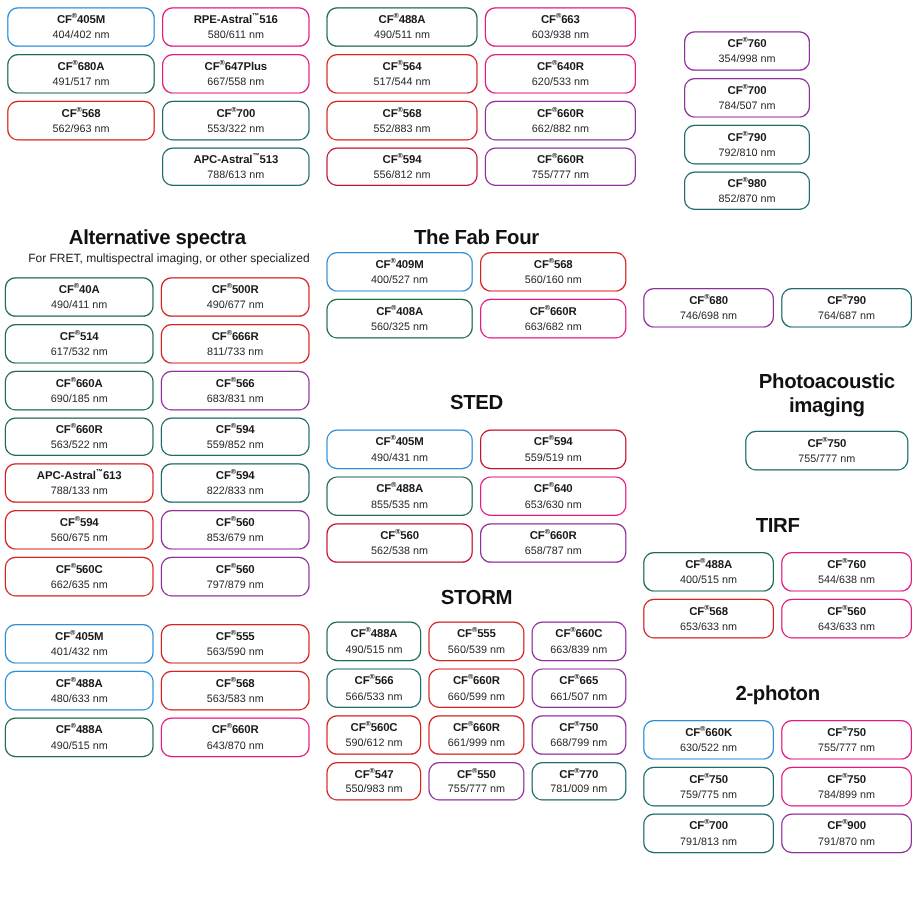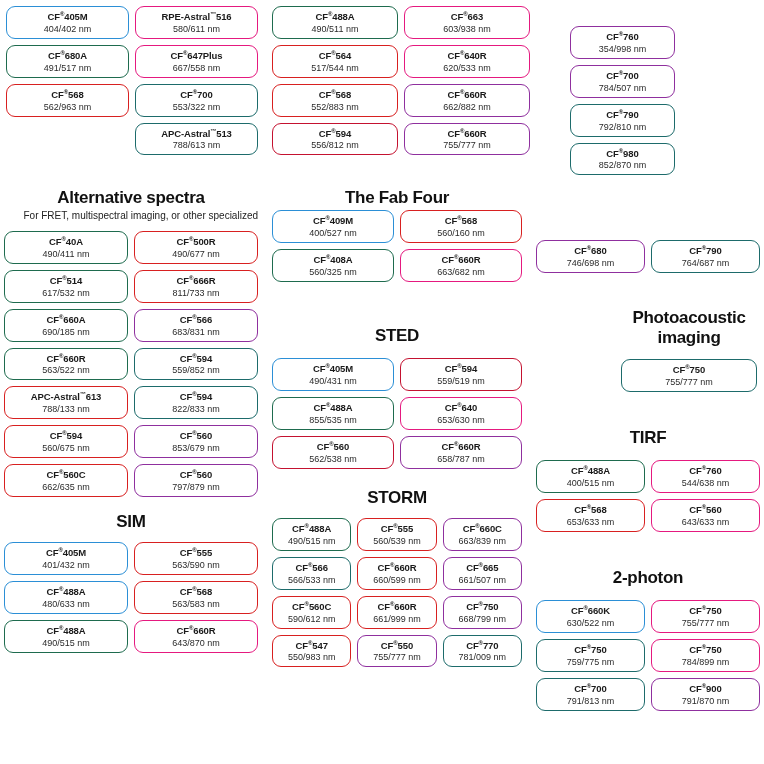--- a/index.html
+++ b/index.html
@@ -227,21 +227,20 @@
         </div>
         <div class="chip" style="border-color: rgb(143, 47, 158);">
           <div class="nm">CF<sup>®</sup>560</div>
           <div class="wl">797/879 nm</div>
         </div>
       </div>
   </div>
 </div>
 
 <div class="col" style="left:4px;top:512px;width:254px;">
-  <h2 class="sec-title">SIM</h2>
   <div style="height:8px"></div>
   <div class="grid2">
     <div>
         <div class="chip" style="border-color: rgb(43, 143, 214);">
           <div class="nm">CF<sup>®</sup>405M</div>
           <div class="wl">401/432 nm</div>
         </div>
         <div class="chip" style="border-color: rgb(43, 143, 214);">
           <div class="nm">CF<sup>®</sup>488A</div>
           <div class="wl">480/633 nm</div>

